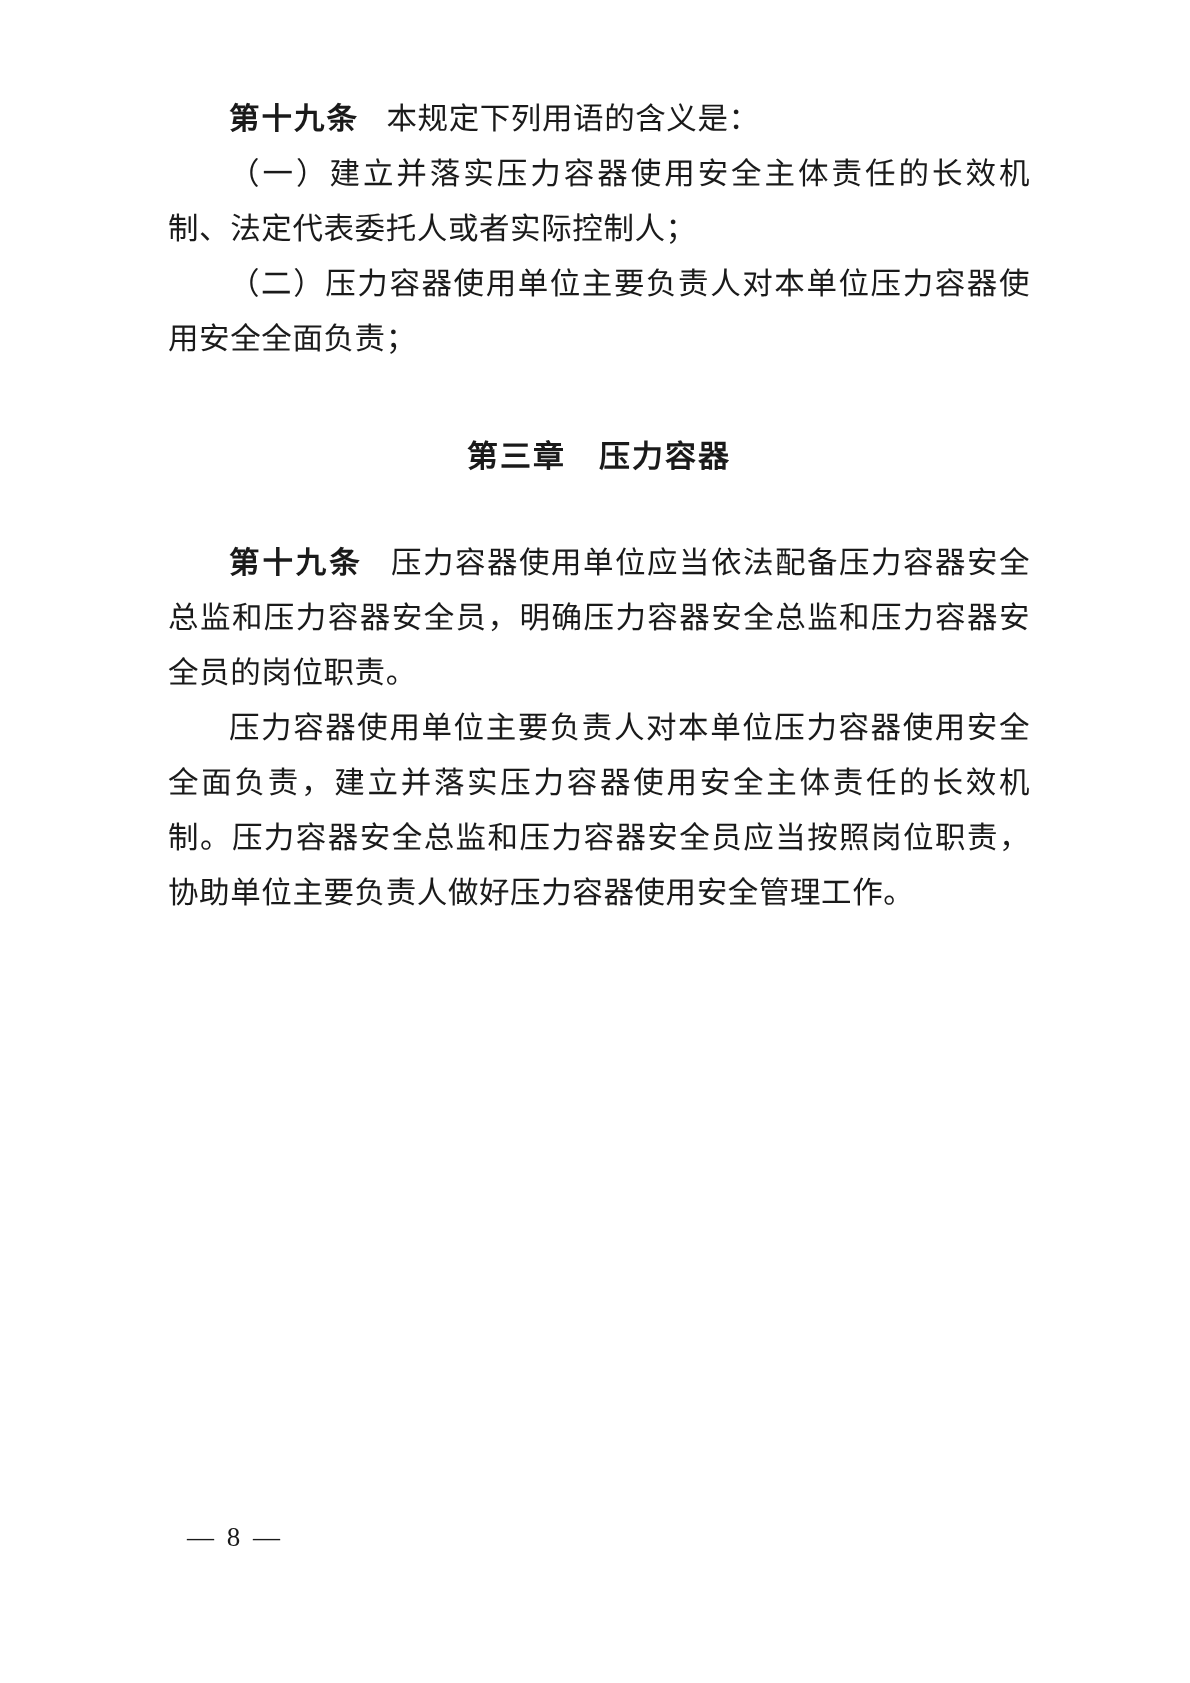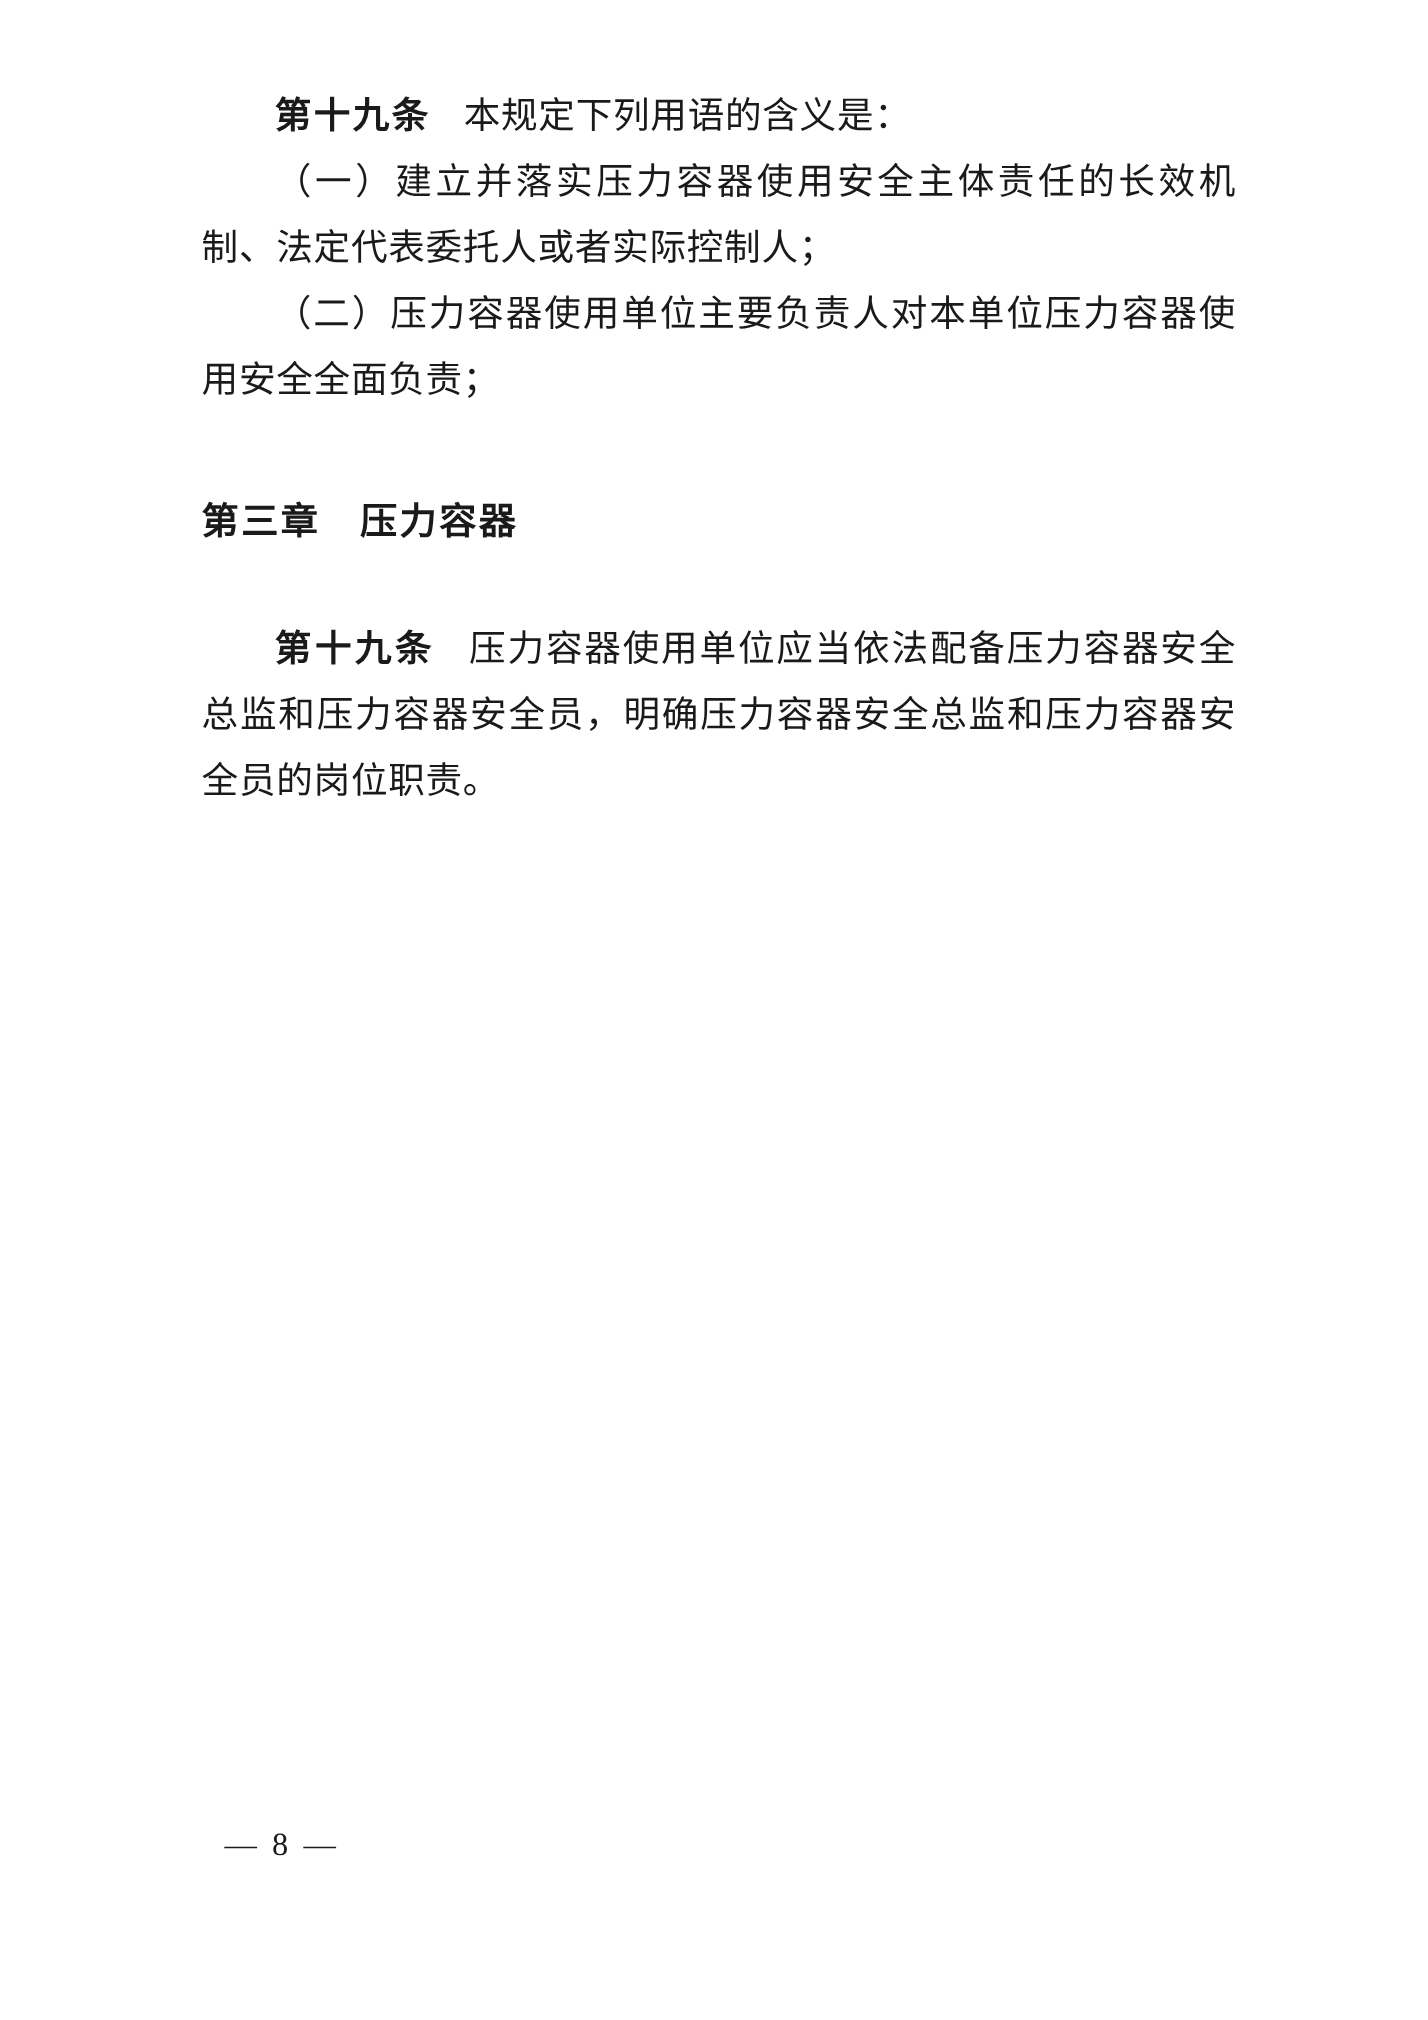--- a/index.html
+++ b/index.html
@@ -14,21 +14,21 @@
     font-family: "Liberation Serif", "DejaVu Serif", serif;
     color: #1a1a1a;
     position: relative;
     overflow: hidden;
   }
   .page {
     position: relative;
     width: 1190px;
     height: 1683px;
     box-sizing: border-box;
-    padding: 70px 160px 0 168px;
+    padding: 92px 160px 0 168px;
   }
   .body-text {
     font-size: 30.5px;
     line-height: 55px;
     letter-spacing: 0.6px;
     text-align: justify;
     text-justify: inter-ideograph;
     margin: 0;
   }
   .para {
@@ -39,20 +39,21 @@
     font-weight: bold;
     letter-spacing: 2px;
   }
   .label-gap {
     display: inline-block;
     width: 0.9em;
   }
   .chapter-heading {
     font-size: 31px;
     font-weight: bold;
+    text-align: center;
     letter-spacing: 2px;
     margin: 0;
     line-height: 55px;
   }
   .spacer-lg {
     height: 62px;
   }
   .spacer-md {
     height: 52px;
   }
@@ -89,19 +90,20 @@
   <div class="spacer-lg"></div>
 
   <p class="chapter-heading">第三章　压力容器</p>
 
   <div class="spacer-md"></div>
 
   <p class="body-text para">
     <span class="article-label">第十九条</span><span class="label-gap"></span><span>压力容器使用单位应当依法配备压力容器安全总监和压力容器安全员，明确压力容器安全总监和压力容器安全员的岗位职责。</span>
   </p>
 
+  <p class="body-text para">压力容器使用单位主要负责人对本单位压力容器使用安全全面负责，建立并落实压力容器使用安全主体责任的长效机制。压力容器安全总监和压力容器安全员应当按照岗位职责，协助单位主要负责人做好压力容器使用安全管理工作。</p>
 
 
   <div class="page-number">
     <span class="pn-inner">— 8 —</span>
   </div>
 
 </div>
 
 </body></html>

